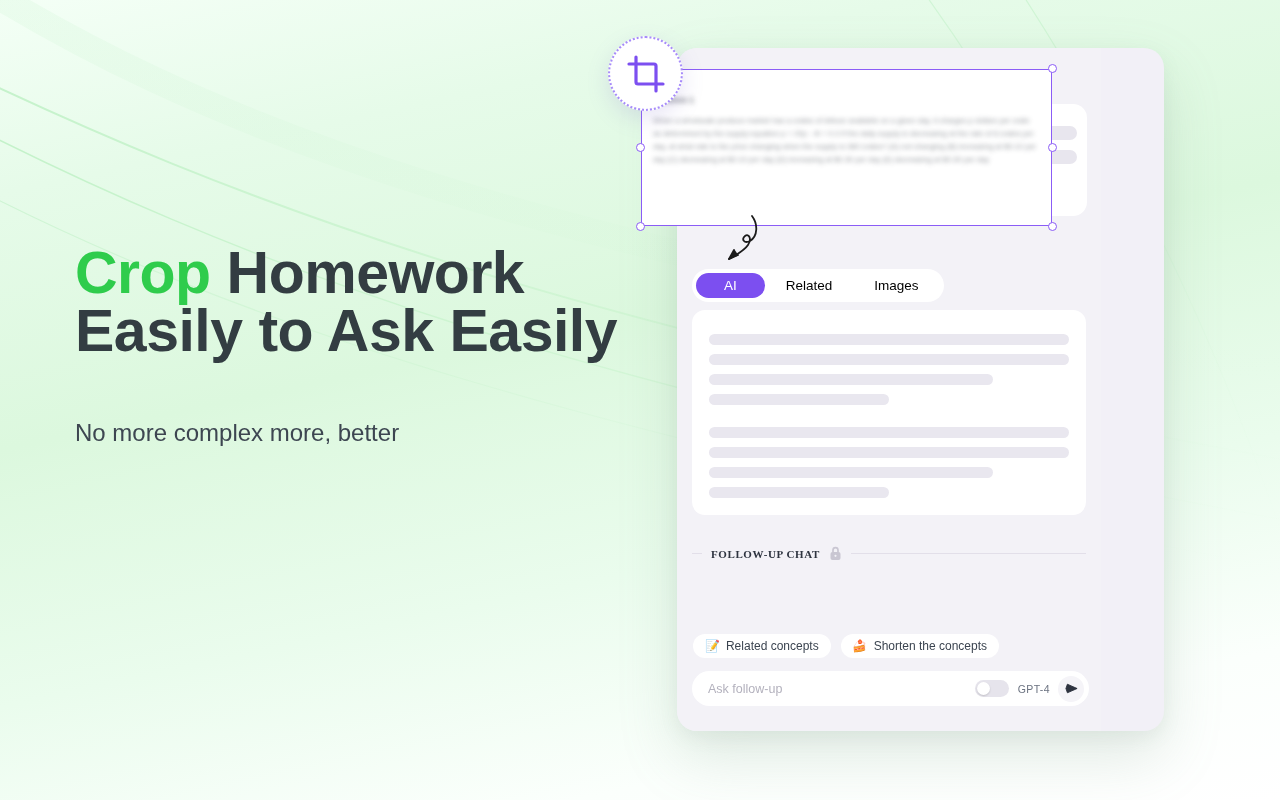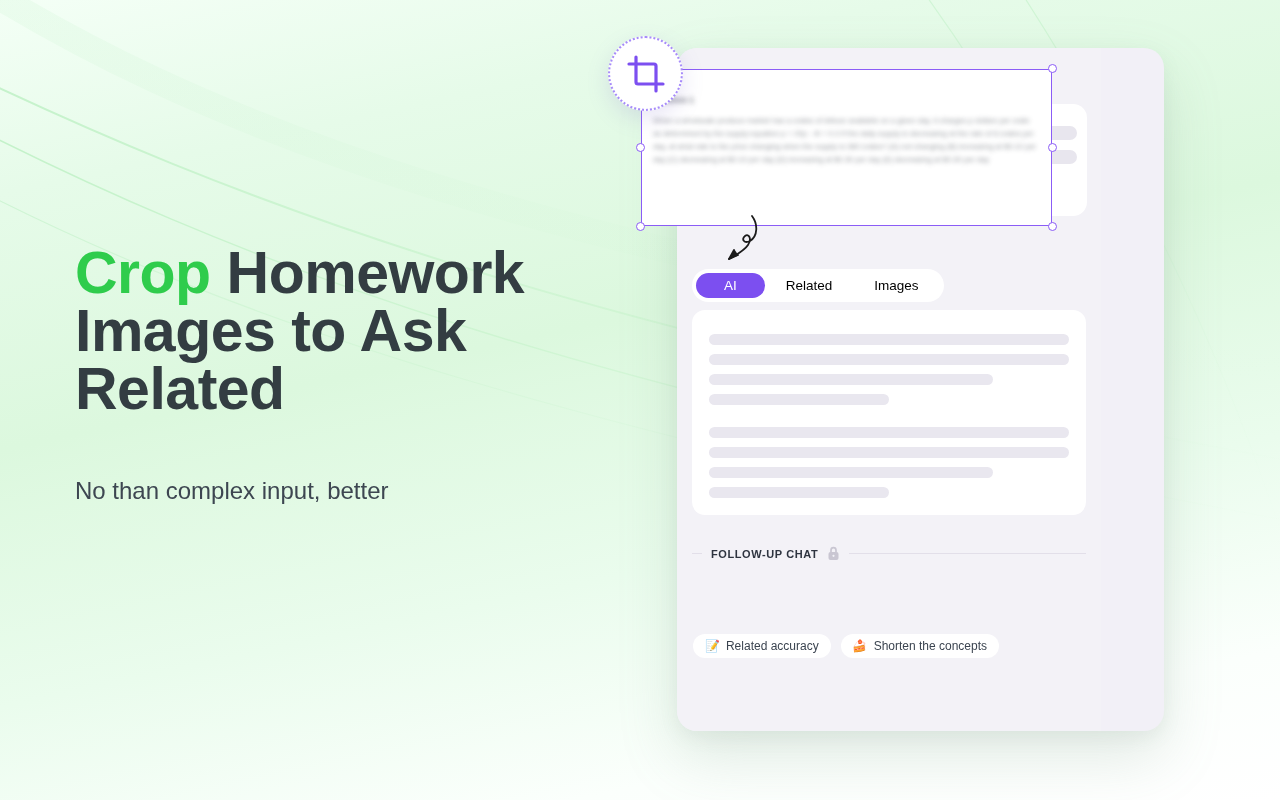--- a/index.html
+++ b/index.html
@@ -204,20 +204,21 @@
     height: 1px;
     background: #e2dfe9;
   }
   .fu-rule.short { max-width: 10px; }
   .fu-label {
     font-size: 11px;
     font-weight: 700;
     letter-spacing: .6px;
     color: #2e3440;
     white-space: nowrap;
+    font-family: Liberation Serif, serif;
   }
 
   
   .chips {
     position: absolute;
     left: 16px;
     top: 586px;
     display: flex;
     gap: 10px;
   }
@@ -393,24 +394,24 @@
     <path d="M-60,110 C230,260 560,390 1340,530" fill="none" stroke="url(#arcG)" stroke-width="1.4"></path>
     <path d="M-60,-40 C200,130 520,250 1340,380" fill="none" stroke="url(#arcG2)" stroke-width="26" opacity=".35"></path>
     <path d="M-60,170 C240,330 600,440 1340,580" fill="none" stroke="url(#arcG2)" stroke-width="1.2"></path>
     <path d="M900,-40 C1020,120 1120,300 1180,520" fill="none" stroke="url(#arcG2)" stroke-width="1.2"></path>
     <path d="M1000,-40 C1120,140 1220,340 1290,560" fill="none" stroke="url(#arcG2)" stroke-width="1.2"></path>
   </svg>
 
   <div class="copy">
     <h1 class="headline">
       <span class="accent">Crop</span><span> Homework</span><br>
-      <span>Images to Ask Related</span>
+      <span>Easily to Ask Easily</span>
     </h1>
     <p class="subcopy">
-      <span>No than complex input, better</span><br>
+      <span>No more complex more, better</span><br>
     </p>
   </div>
 
   <div id="app-window">
 
     <div class="app-main">
 
       <div class="question-card">
         <div class="q-bar" style="left:18px;top:22px;width:392px;"></div>
         <div class="q-bar" style="left:18px;top:46px;width:392px;"></div>
@@ -444,28 +445,40 @@
             <path d="M4 6 V4.2 A2.5 2.5 0 0 1 9 4.2 V6" fill="none" stroke="#c9c6d2" stroke-width="1.7"></path>
             <circle cx="6.5" cy="9.8" r="1.1" fill="#f3f2f7"></circle>
           </svg>
         </span>
         <div class="fu-rule"></div>
       </div>
 
       <div class="chips">
         <div class="chip">
           <span class="chip-emoji">📝</span>
-          <span>Related accuracy</span>
+          <span>Related concepts</span>
         </div>
         <div class="chip">
           <span class="chip-emoji">🍰</span>
           <span>Shorten the concepts</span>
         </div>
       </div>
 
+      <div class="inputbar">
+        <input class="ask-input" type="text" placeholder="Ask follow-up" style="">
+        <div class="toggle">
+          <div class="toggle-knob"></div>
+        </div>
+        <span class="model-label">GPT-4</span>
+        <div class="send-btn">
+          <svg width="13" height="13" viewBox="0 0 14 14">
+            <path d="M1 7 L13 7 M1 7 L2.6 2.4 L13 7 L2.6 11.6 Z" fill="#2e3440" stroke="#2e3440" stroke-width="1" stroke-linejoin="round"></path>
+          </svg>
+        </div>
+      </div>
 
     </div>
 
 
   </div>
 
   <div id="crop-overlay">
     <div class="crop-fill">
       <div class="blur-text">
         <div class="blur-title">Problem 1</div>

